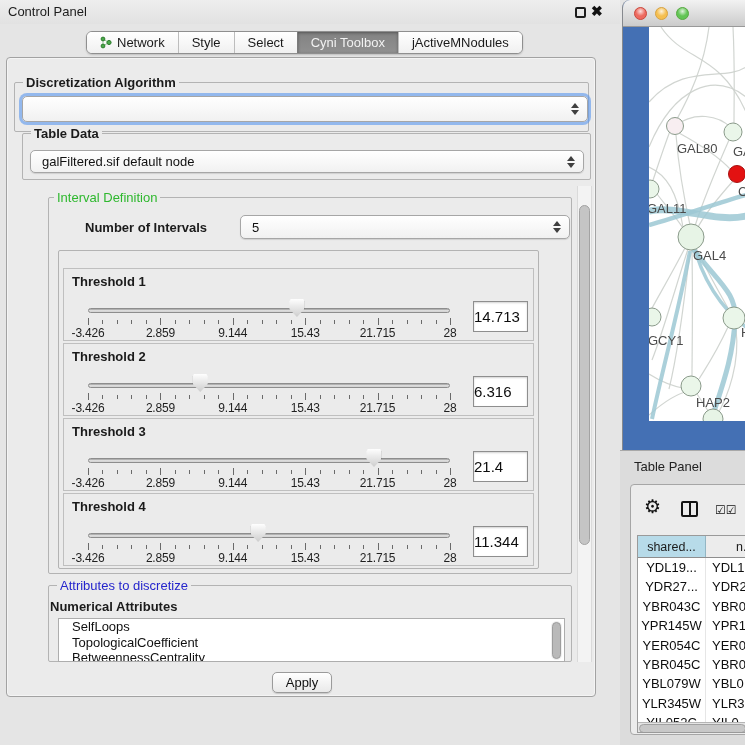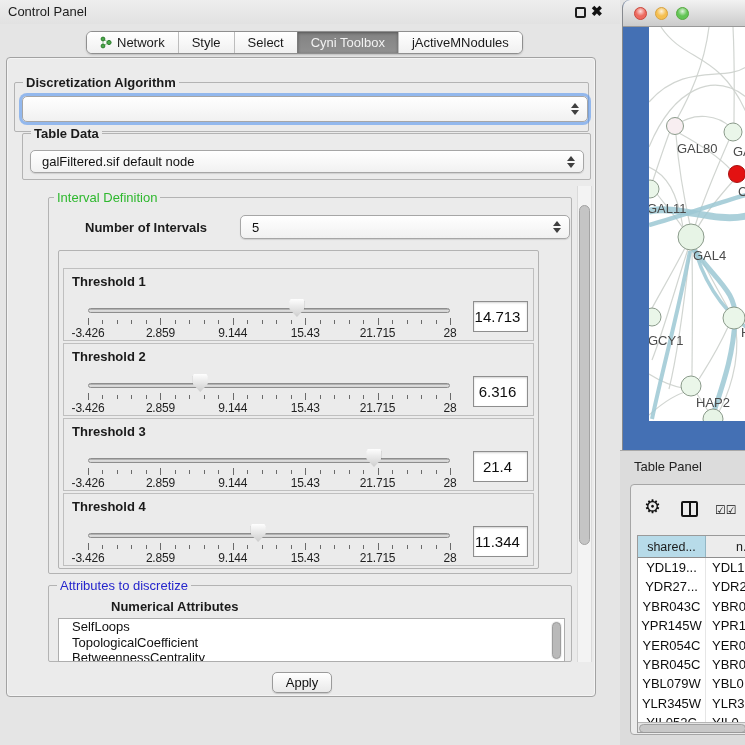--- a/index.html
+++ b/index.html
@@ -64,21 +64,21 @@
     background:linear-gradient(#fefefe,#cdcdcd);
     clip-path:polygon(8% 0,92% 0,100% 12%,100% 55%,50% 100%,0 55%,0 12%);
     filter:drop-shadow(0 1px 1px rgba(0,0,0,.45)); }
   .tick { position:absolute; width:1px; background:#6a6a6a; }
   .tick.minor { top:51px; height:4px; }
   .tick.major { top:49px; height:7px; }
   .tick-label { position:absolute; top:57px; transform:translateX(-50%); font-size:12px;
     font-weight:400; color:#1f1f1f; letter-spacing:-.2px; }
   .thr-value { position:absolute; left:409px; top:32px; width:55px; height:31px; background:#fff;
     border:1px solid #8e8e8e; box-shadow:inset 0 1px 2px rgba(0,0,0,.18); font-size:15px;
-    line-height:29px; text-align:center; padding-right:6px; color:#0d0d0d; }
+    line-height:29px; text-align:left; padding-right:6px; color:#0d0d0d; }
   
   .listbox { position:absolute; left:58px; top:618px; width:507px; height:44px; background:#fff;
     border:1px solid #adadad; overflow:hidden; }
   .attr-item { padding-left:13px; font-size:13px; line-height:15.5px; color:#101010; white-space:nowrap; }
   .list-vscroll { position:absolute; right:2px; top:2px; width:11px; height:39px; background:#efefef;
     border-radius:6px; }
   .list-vthumb { position:absolute; left:1px; top:1px; width:9px; height:37px; background:#b9b9b9;
     border:1px solid #9d9d9d; border-radius:5px; }
   
   .main-vscroll { position:absolute; left:577px; top:186px; width:15px; height:476px; background:#f3f3f3;
@@ -355,21 +355,21 @@
         <span class="tick-label" style="left: 241.2px;">15.43</span>
         <span class="tick-label" style="left: 313.6px;">21.715</span>
         <span class="tick-label" style="left: 386px;">28</span>
         <div class="thr-handle" style="left: 186.637px;"></div>
         <div class="thr-value">11.344</div>
       </div>
     </div>
 
   <div class="grp" style="left:48px; top:585px; width:524px; height:77px;">
     <span class="grp-title t-blue">Attributes to discretize</span>
-    <span class="abs t-bold" style="left:22px; top:13px;padding-left:40px;">Numerical Attributes</span>
+    <span class="abs t-bold" style="left:1px; top:13px;">Numerical Attributes</span>
   </div>
   <div class="listbox" id="attr-list">
     <div class="list-vscroll">
         <div class="list-vthumb"></div>
       </div>
   <div class="attr-item">SelfLoops</div>
       <div class="attr-item">TopologicalCoefficient</div>
       <div class="attr-item">BetweennessCentrality</div>
     </div>
 

